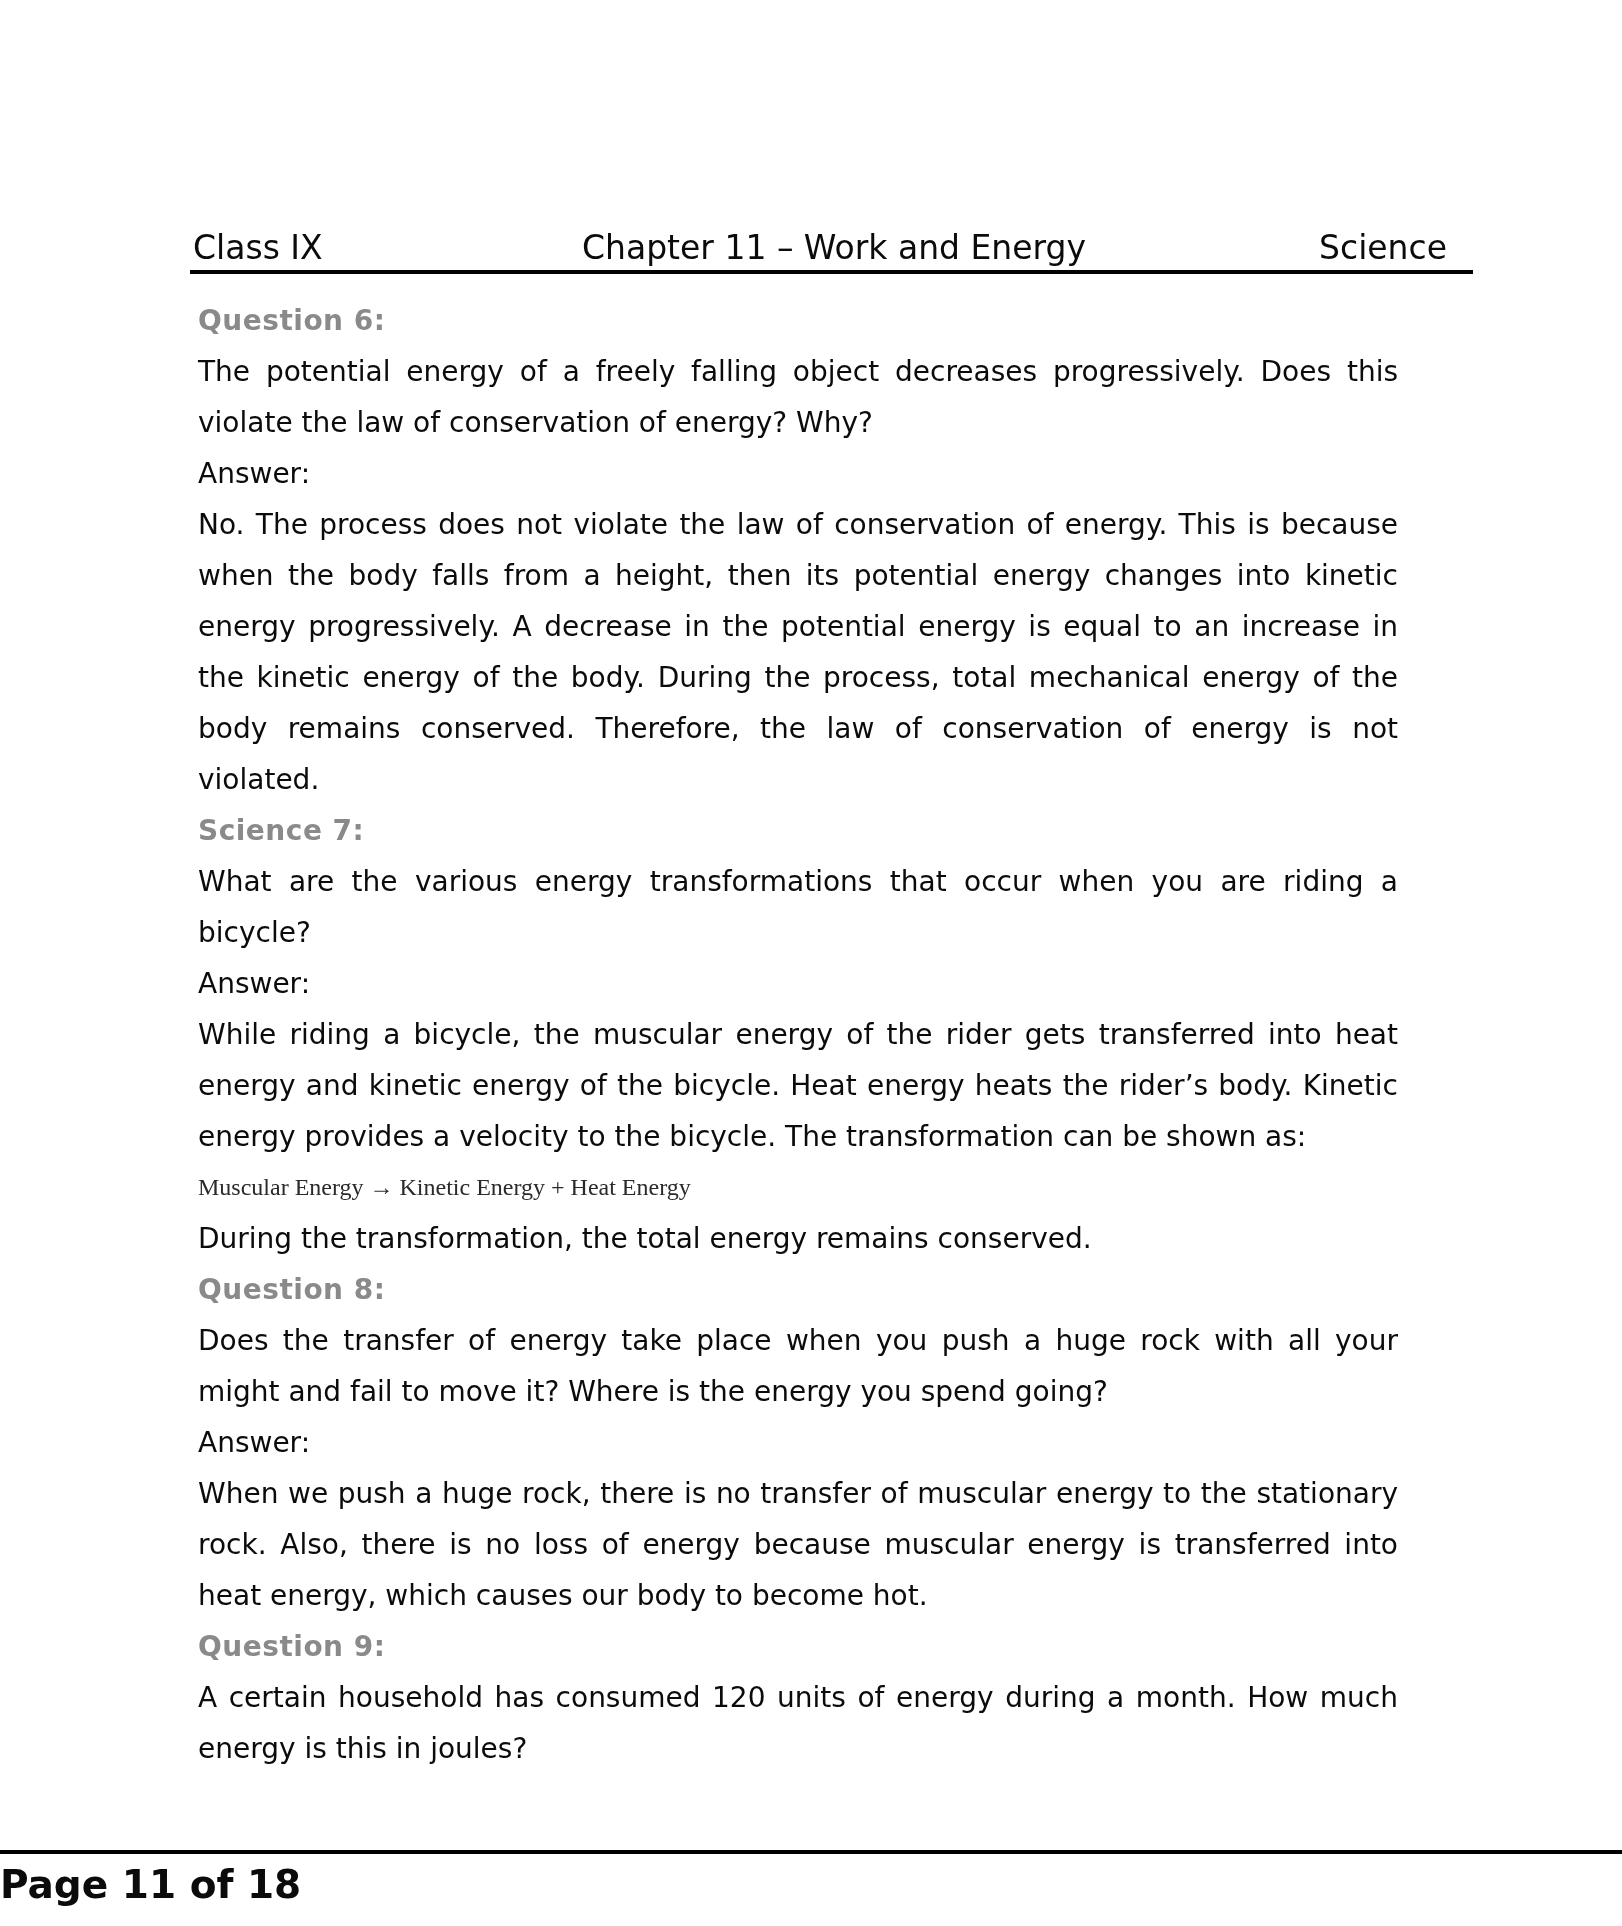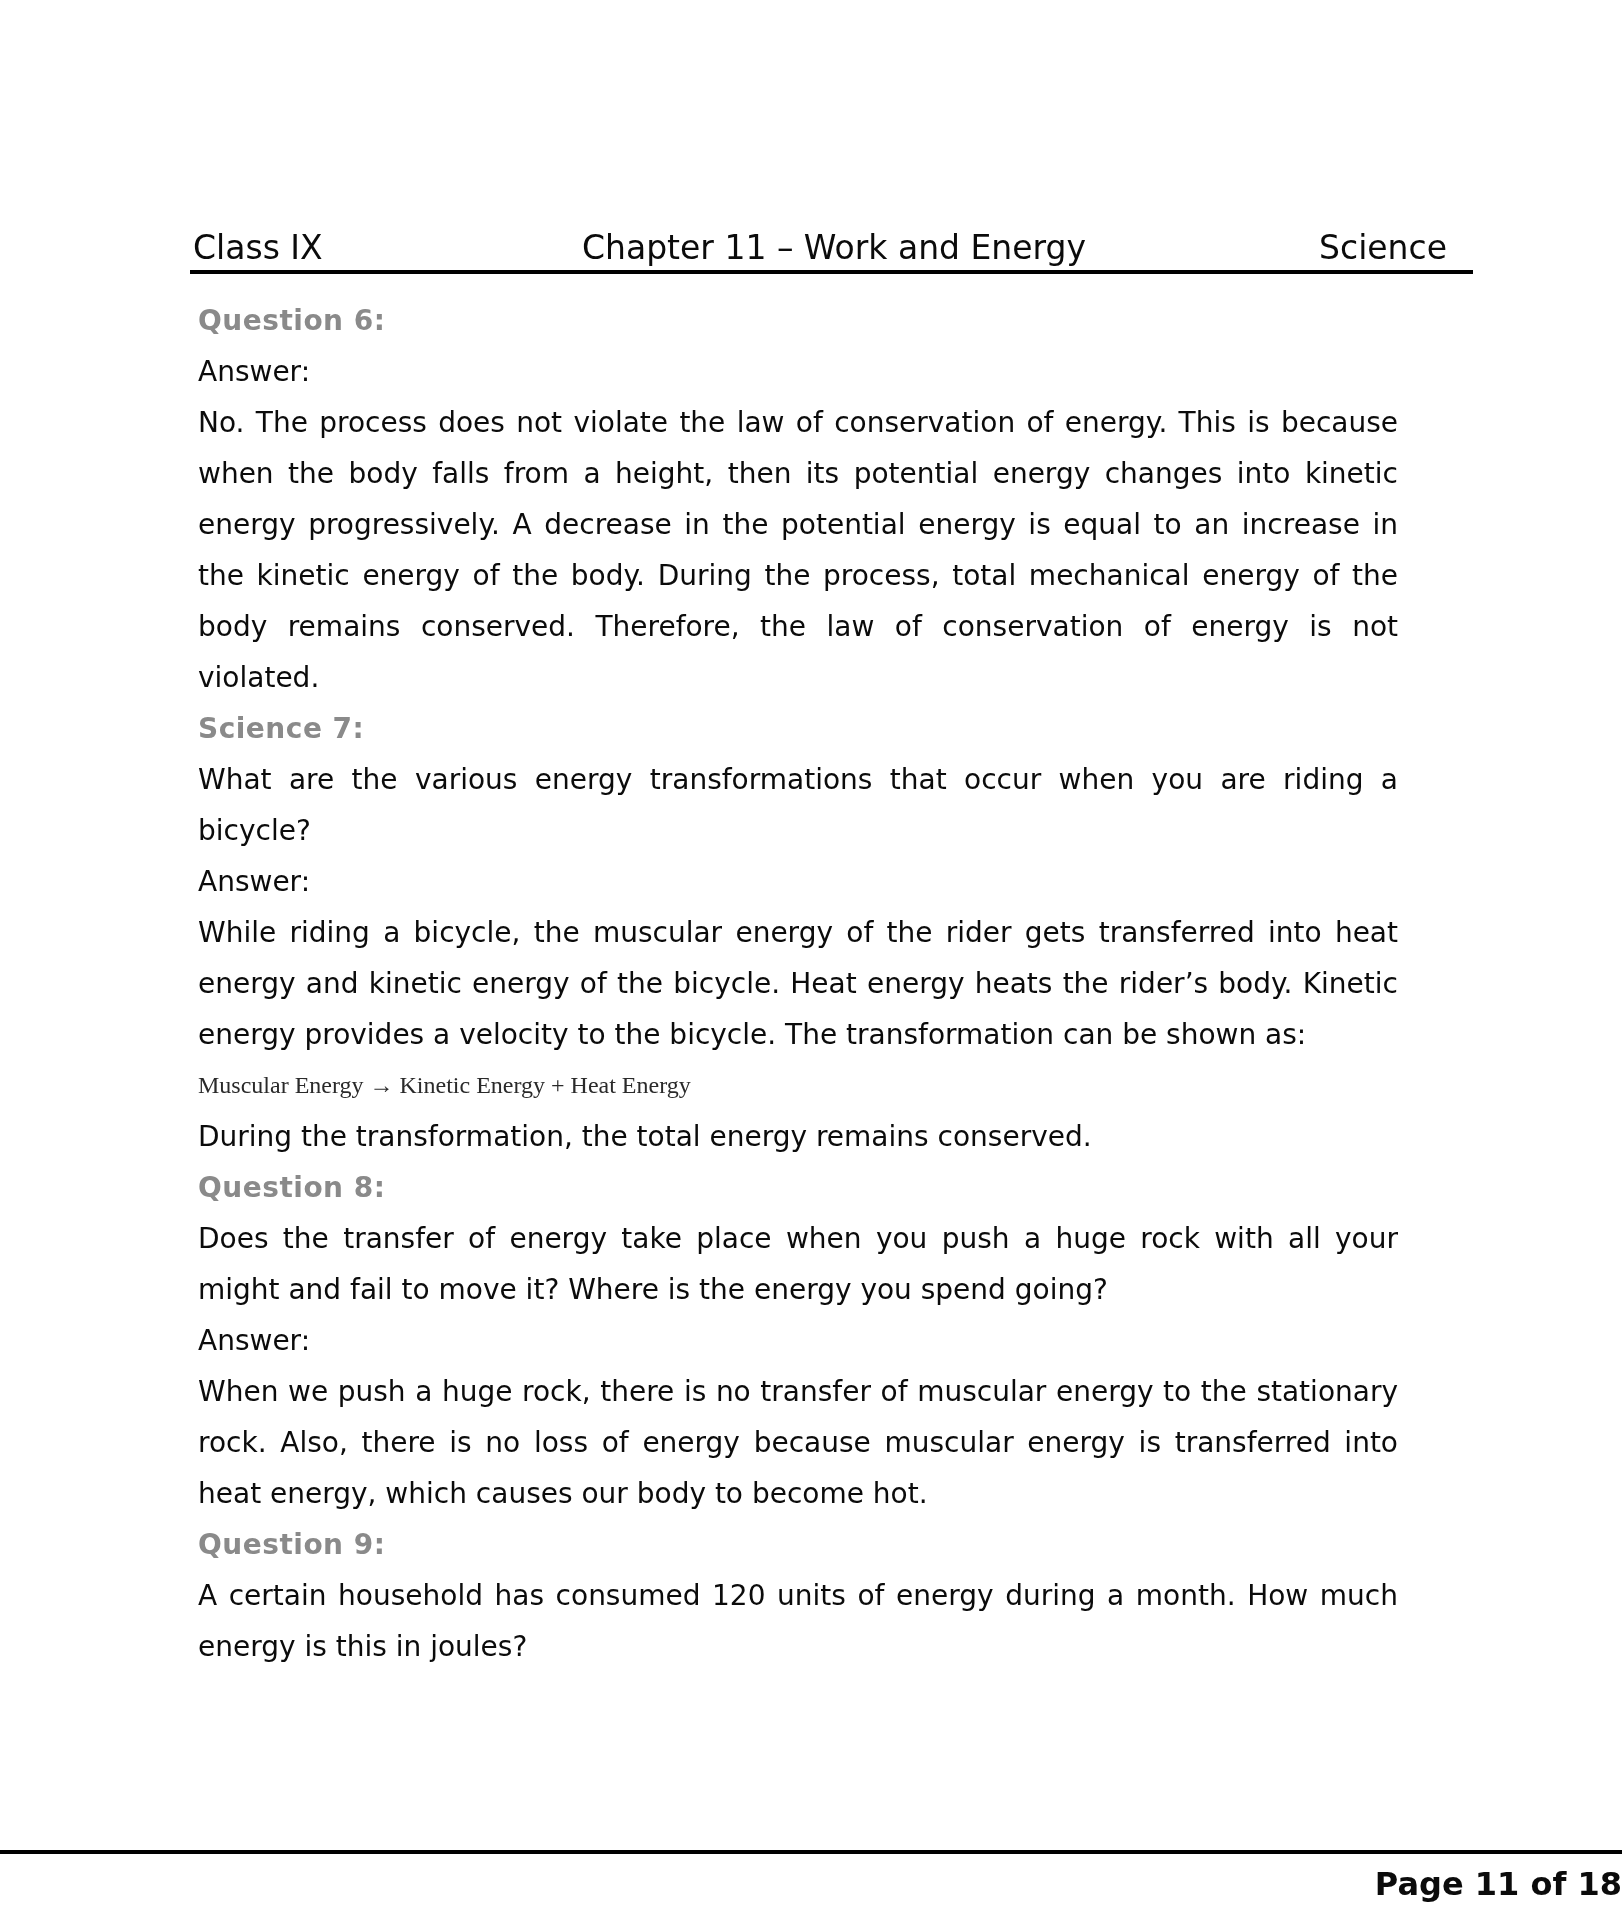--- a/index.html
+++ b/index.html
@@ -83,40 +83,41 @@
     top: 1850px;
     width: 1622px;
     height: 4px;
     background: #000000;
   }
   .footer-text {
     position: absolute;
     left: 0;
     top: 1862px;
     width: 1622px;
-    text-align: right;
+    text-align: left;
     font-weight: bold;
-    font-size: 32px;
+    font-size: 39px;
     line-height: 45px;
   }
 </style>
 </head>
 <body>
 
 <div id="page">
 
   <div class="doc-header">
     <span class="hdr-left">Class IX</span>
     <span class="hdr-center">Chapter 11 – Work and Energy</span>
     <span class="hdr-right">Science</span>
   </div>
 
   <div class="content">
 
     <p class="q-heading">Question 6:</p>
+    <p class="para">The potential energy of a freely falling object decreases progressively. Does this violate the law of conservation of energy? Why?</p>
     <p class="answer-label">Answer:</p>
     <p class="para">No. The process does not violate the law of conservation of energy. This is because when the body falls from a height, then its potential energy changes into kinetic energy progressively. A decrease in the potential energy is equal to an increase in the kinetic energy of the body. During the process, total mechanical energy of the body remains conserved. Therefore, the law of conservation of energy is not violated.</p>
 
     <p class="q-heading">Science 7:</p>
     <p class="para">What are the various energy transformations that occur when you are riding a bicycle?</p>
     <p class="answer-label">Answer:</p>
     <p class="para">While riding a bicycle, the muscular energy of the rider gets transferred into heat energy and kinetic energy of the bicycle. Heat energy heats the rider’s body. Kinetic energy provides a velocity to the bicycle. The transformation can be shown as:</p>
     <p class="formula">Muscular Energy → Kinetic Energy + Heat Energy</p>
     <p class="para">During the transformation, the total energy remains conserved.</p>
 

